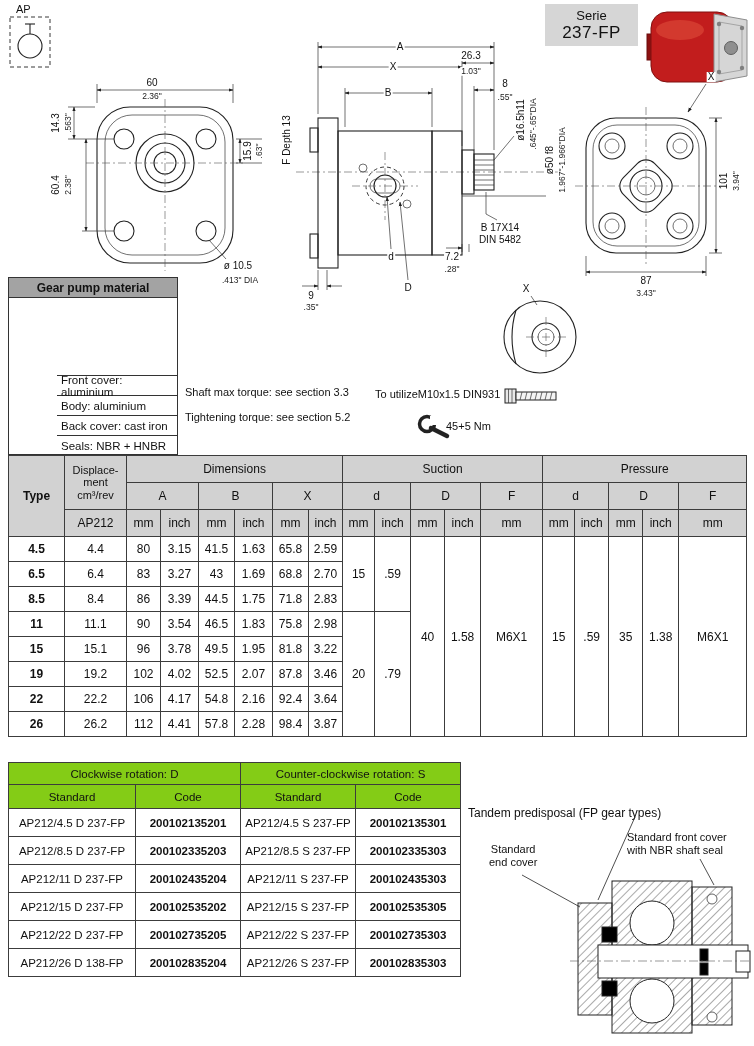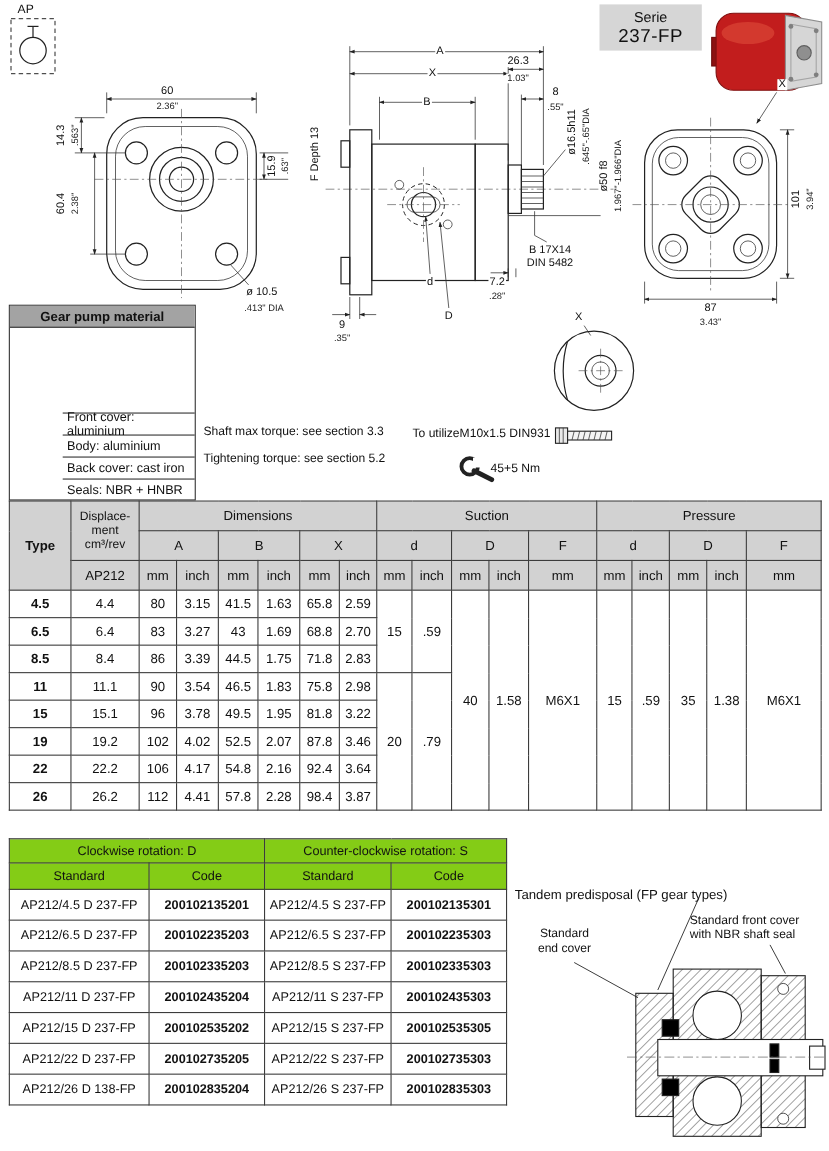--- a/index.html
+++ b/index.html
@@ -464,26 +464,20 @@
       </tr>
     </thead>
     <tbody>
       <tr>
         <td>AP212/4.5 D 237-FP</td>
         <td class="code">200102135201</td>
         <td>AP212/4.5 S 237-FP</td>
         <td class="code">200102135301</td>
       </tr>
       <tr>
-        <td>AP212/6.5 D 237-FP</td>
-        <td class="code">200102235203</td>
-        <td>AP212/6.5 S 237-FP</td>
-        <td class="code">200102235303</td>
-      </tr>
-      <tr>
         <td>AP212/8.5 D 237-FP</td>
         <td class="code">200102335203</td>
         <td>AP212/8.5 S 237-FP</td>
         <td class="code">200102335303</td>
       </tr>
       <tr>
         <td>AP212/11 D 237-FP</td>
         <td class="code">200102435204</td>
         <td>AP212/11 S 237-FP</td>
         <td class="code">200102435303</td>

